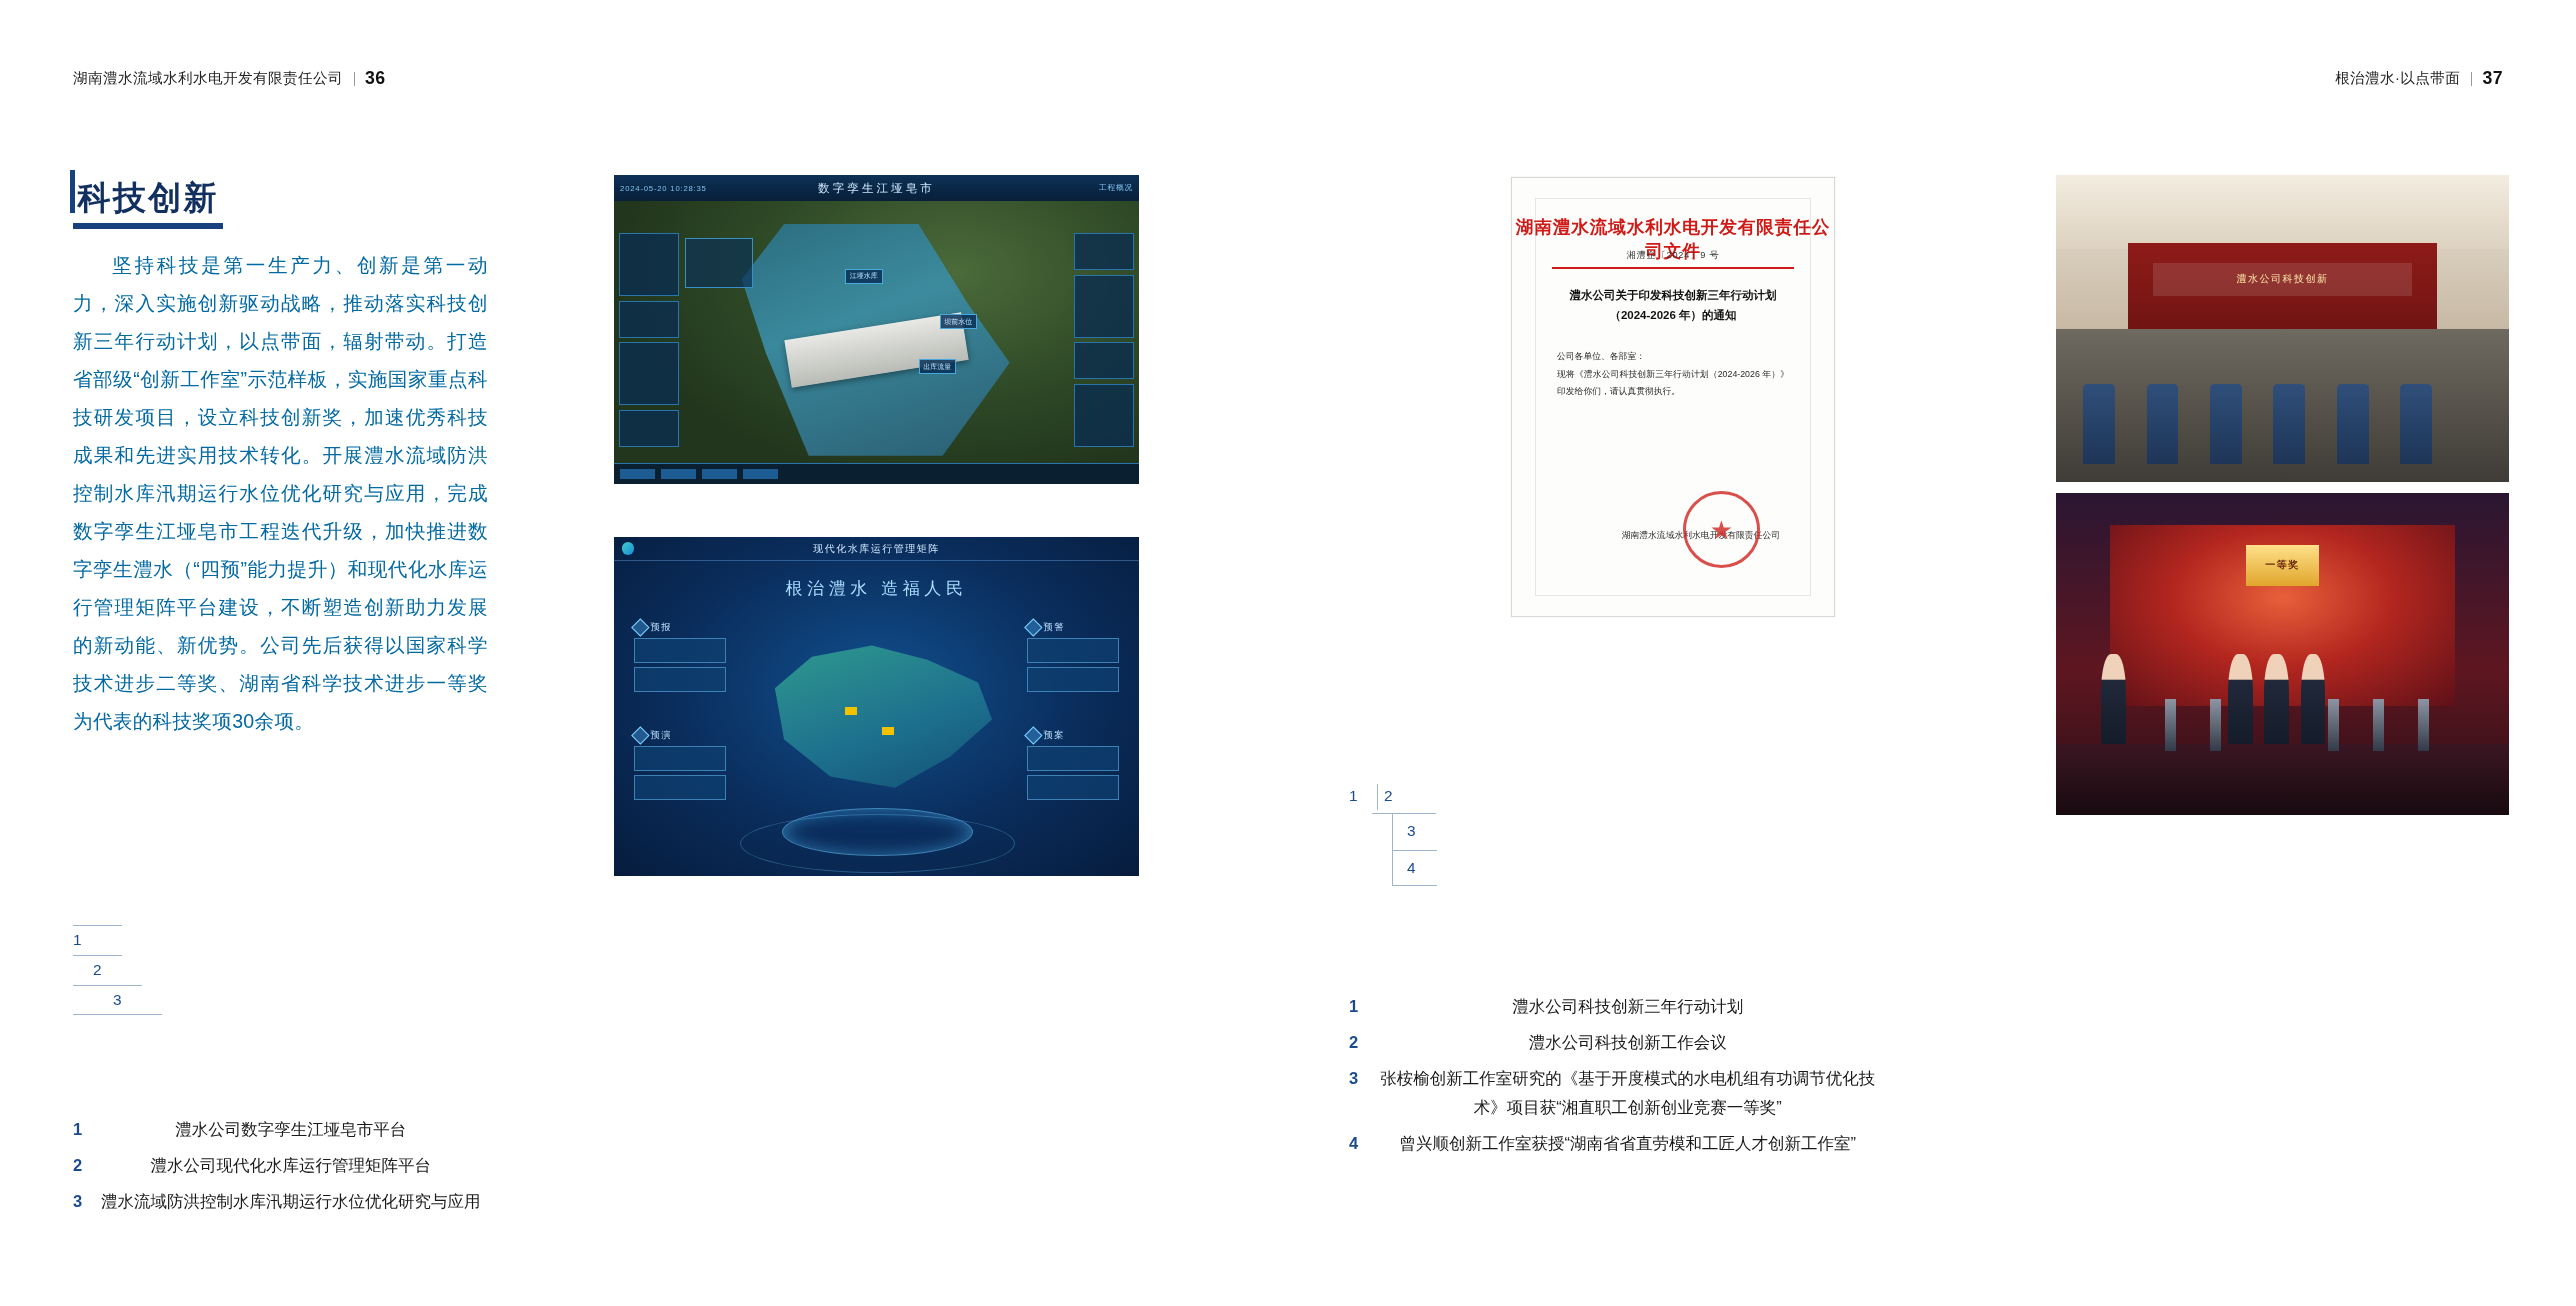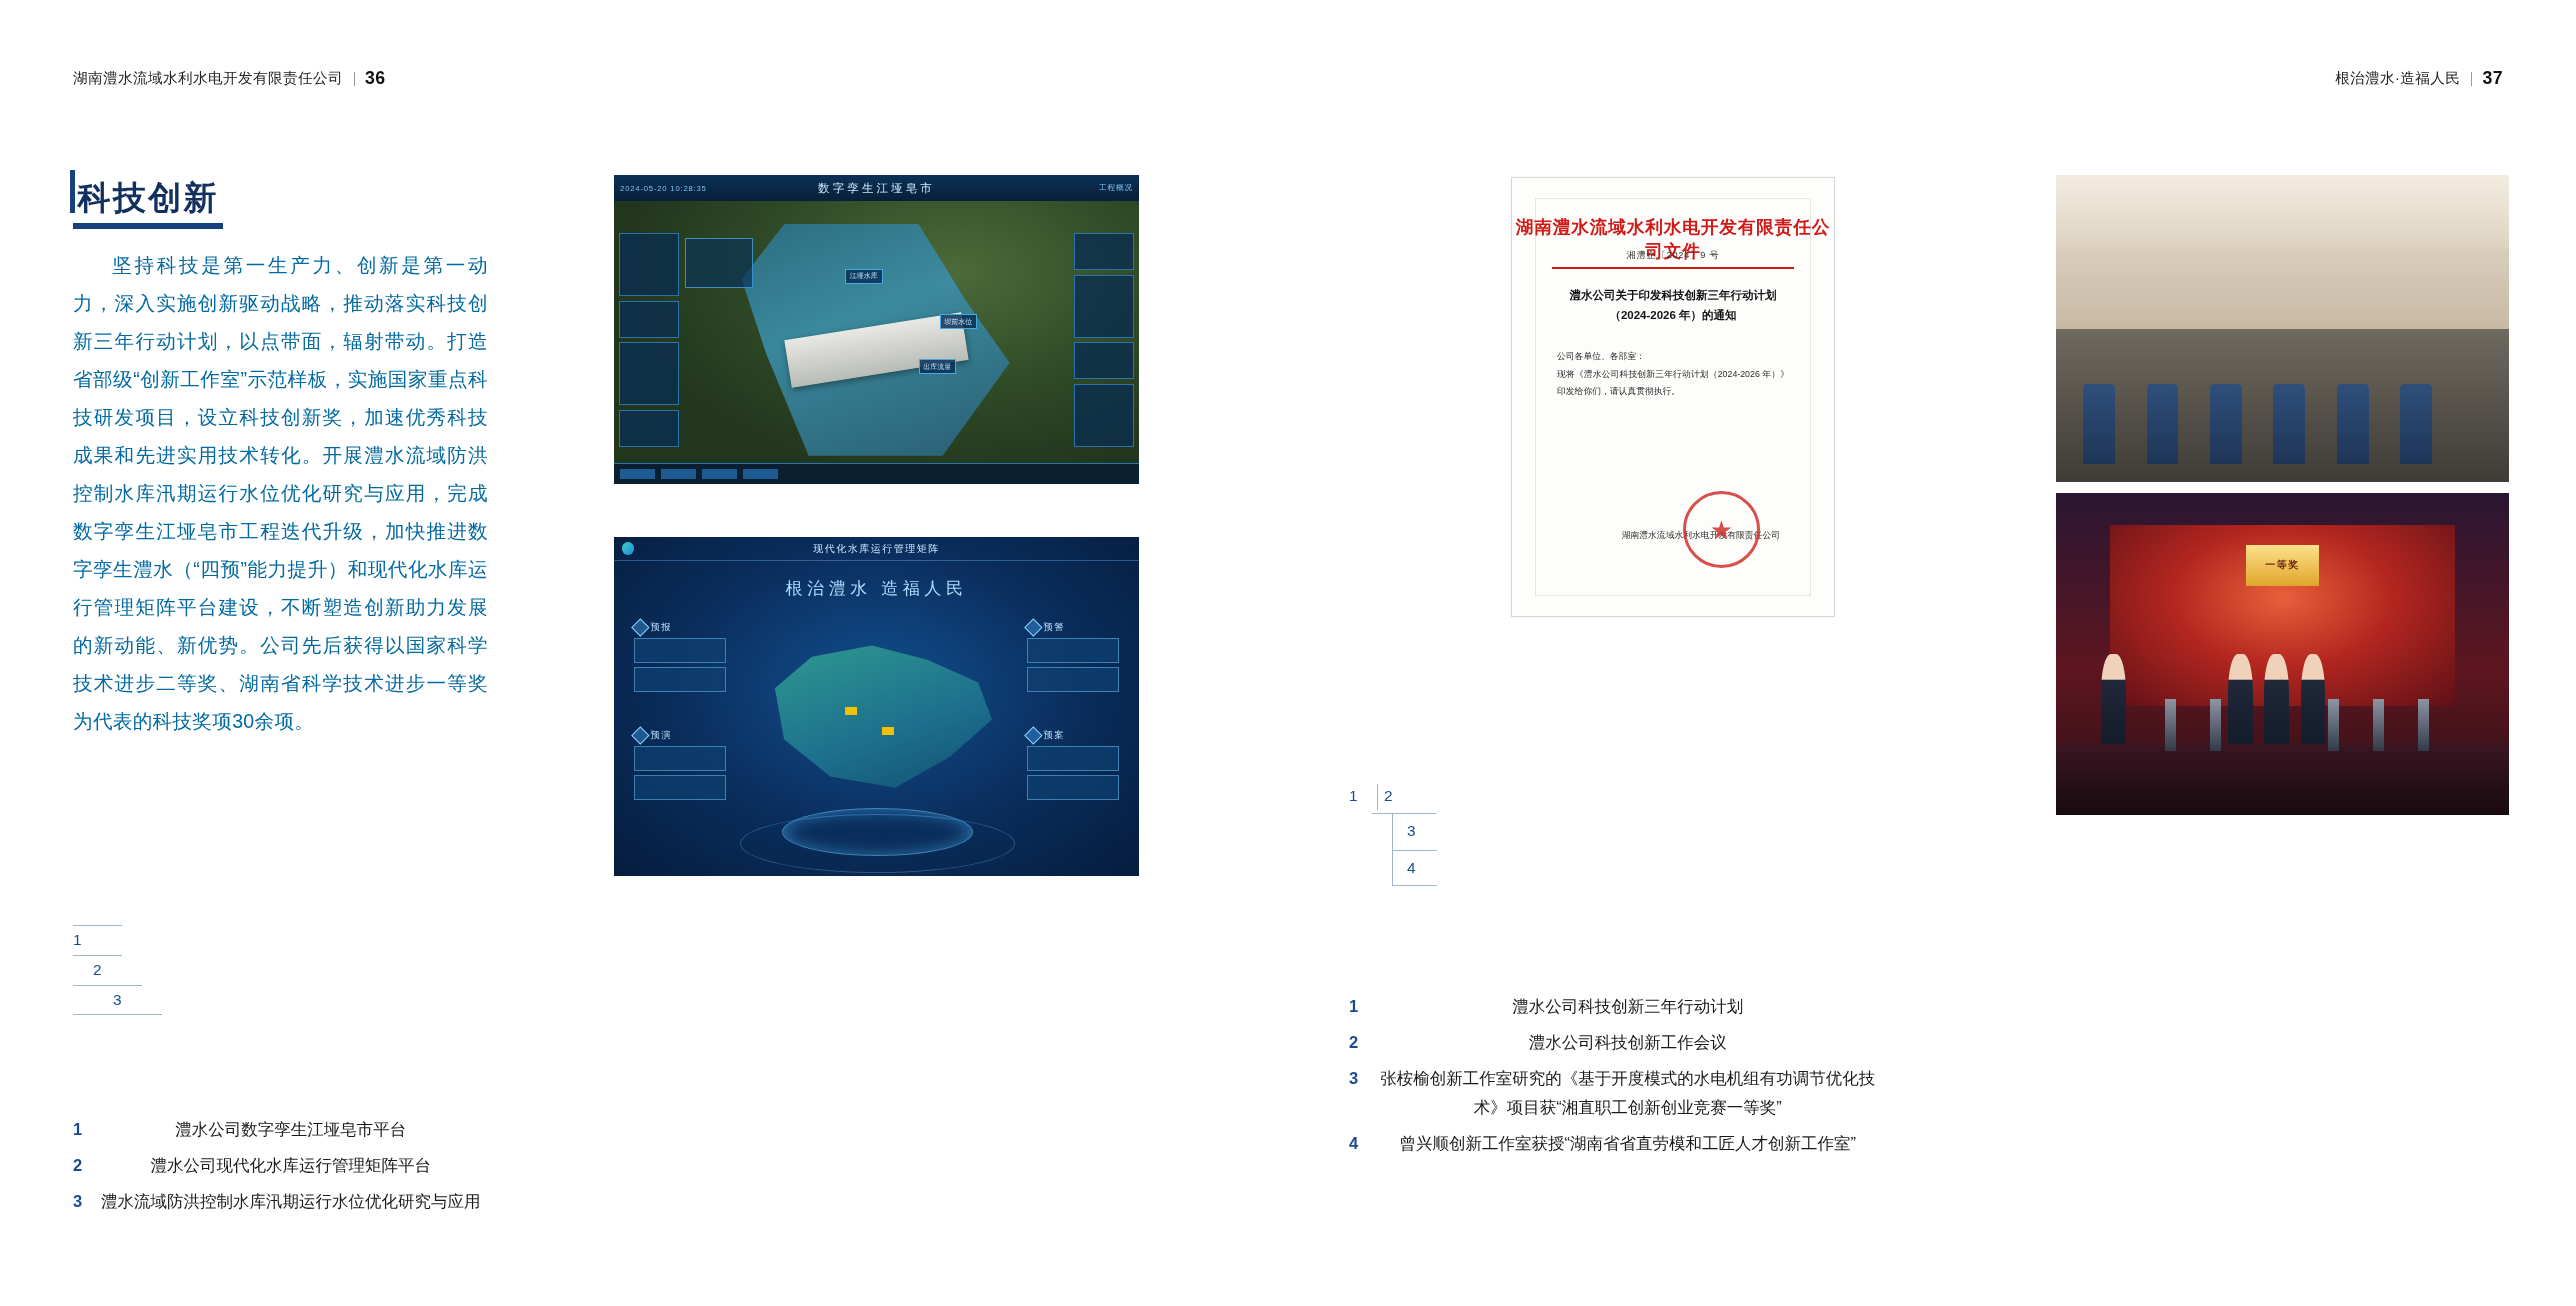--- a/index.html
+++ b/index.html
@@ -603,21 +603,21 @@
         <div class="box"></div>
       </div>
     </div>
 
 
   </div>
 
   <div class="page">
 
     <div class="runhead right">
-      <span>根治澧水·造福人民</span>
+      <span>根治澧水·以点带面</span>
       <span class="sep"></span>
       <span class="folio">37</span>
     </div>
 
     <div class="grid-marks" style="left:61px; top:787px; width:107px; height:115px;">
       <span class="gm" style="left:0px; top:0px;">1</span>
       <span class="gm" style="left:35px; top:0px;">2</span>
       <span class="gm" style="left:58px; top:35px;">3</span>
       <span class="gm" style="left:58px; top:72px;">4</span>
       <span class="vline" style="left:28px; top:-3.1px; height:26px;"></span>
@@ -660,20 +660,25 @@
         <div>现将《澧水公司科技创新三年行动计划（2024-2026 年）》印发给你们，请认真贯彻执行。</div>
       </div>
       <div class="doc-sign">湖南澧水流域水利水电开发有限责任公司</div>
       <div class="seal">
         <span class="star">★</span>
       </div>
     </div>
 
     <div class="fig f-meeting" style="left:768px; top:175px; width:453px; height:307px;">
       <div class="ceiling"></div>
+      <div class="stage">
+        <div class="banner">
+          <span>澧水公司科技创新</span>
+        </div>
+      </div>
       <div class="floor"></div>
       <div class="seat" style="left:6%;"></div>
       <div class="seat" style="left:20%;"></div>
       <div class="seat" style="left:34%;"></div>
       <div class="seat" style="left:48%;"></div>
       <div class="seat" style="left:62%;"></div>
       <div class="seat" style="left:76%;"></div>
     </div>
 
     <div class="fig f-tv" style="left:768px; top:493px; width:453px; height:322px;">

